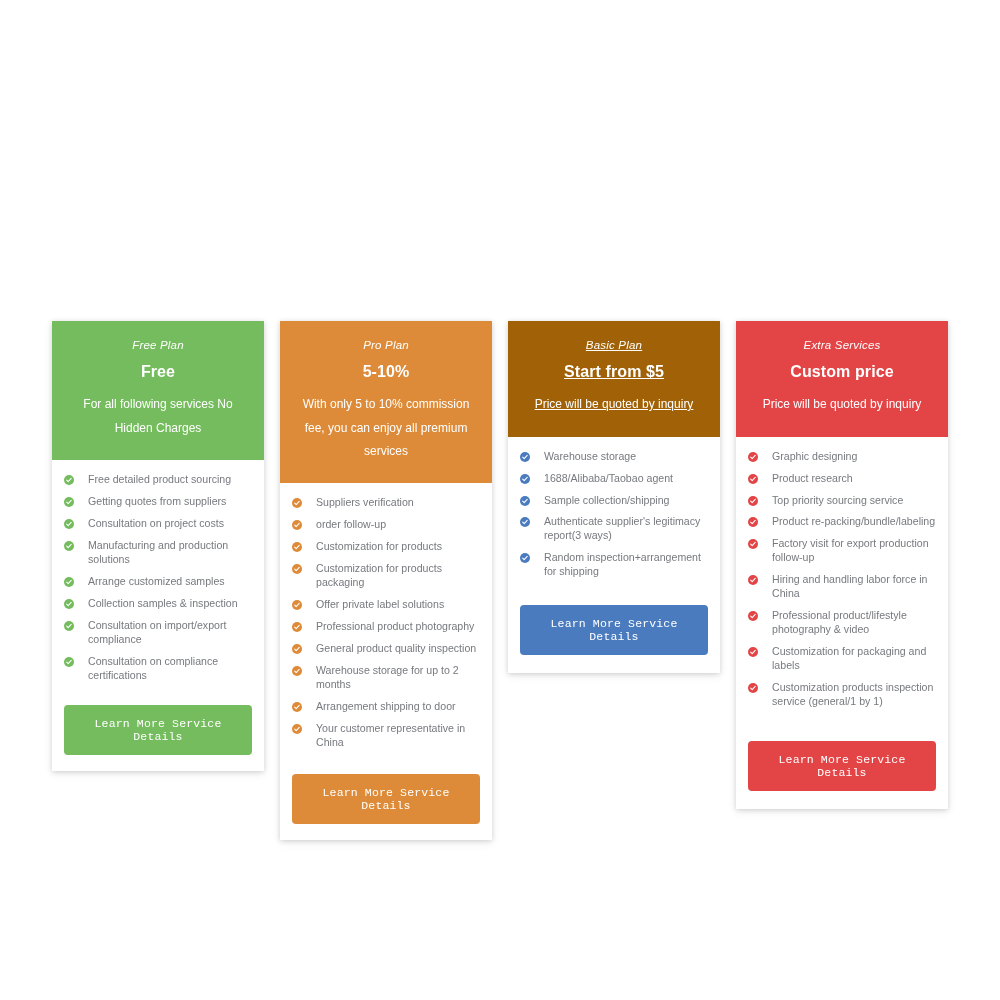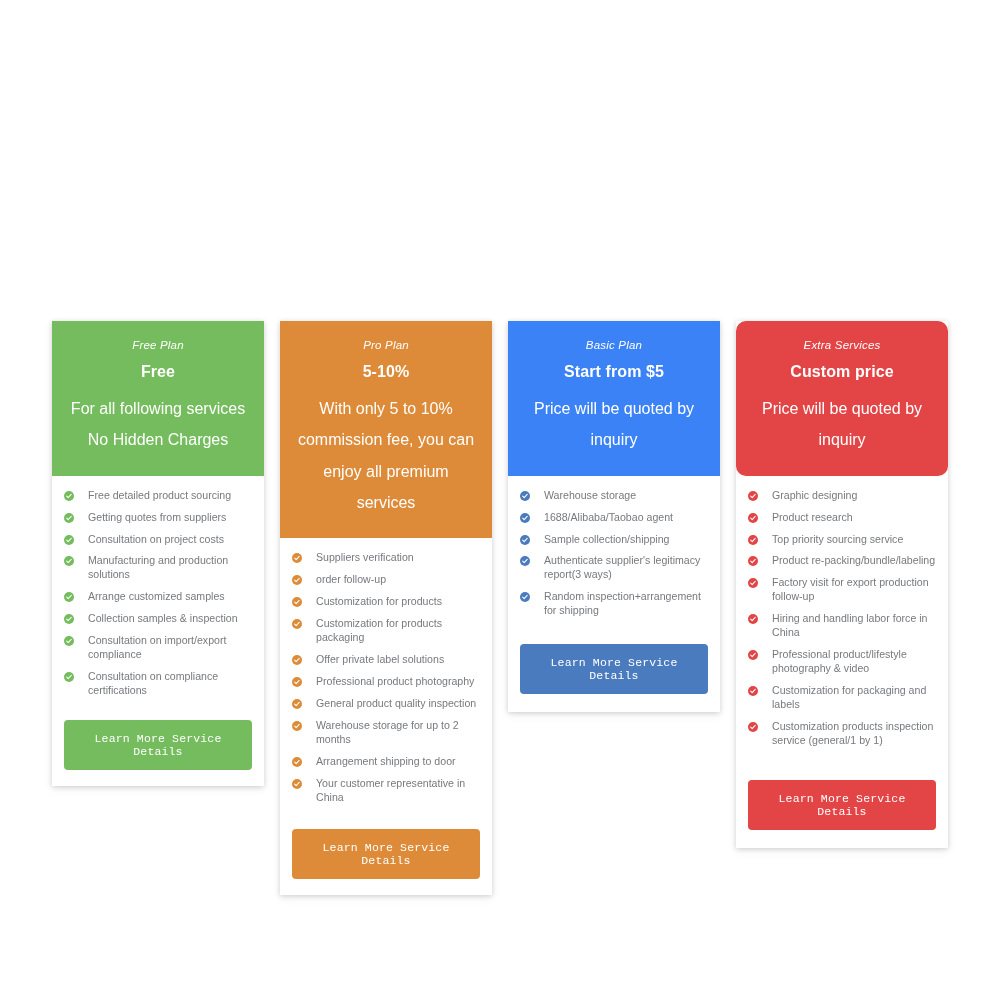--- a/index.html
+++ b/index.html
@@ -50,21 +50,21 @@
     line-height: 1.2;
   }
   .plan-price {
     font-size: 16px;
     font-weight: bold;
     margin: 0 0 12px 0;
     line-height: 1.15;
     letter-spacing: .1px;
   }
   .plan-tagline {
-    font-size: 16px;
+    font-size: 12px;
     font-weight: 400;
     line-height: 1.95;
     margin: 0;
     padding: 0 2px;
   }
 
   .features {
     list-style: none;
     margin: 0;
     padding: 13px 12px 6px 12px;
@@ -261,21 +261,21 @@
             <path d="M5.4 10.3l3 3 6-6.4" fill="none" stroke="#ffffff" stroke-width="2.2" stroke-linecap="round" stroke-linejoin="round"></path>
           </svg>
           <span class="feature-text">Your customer representative in China</span>
         </li>
       </ul>
       <div class="cta-wrap">
         <button class="cta-button" style="background: rgb(221, 139, 56);">Learn More Service Details</button>
       </div>
     </div>
     <div class="plan-card card-2">
-      <div class="plan-header" style="background: #3b82f6;">
+      <div class="plan-header" style="background: #a16207; text-decoration: underline;">
         <div class="plan-name">Basic Plan</div>
         <div class="plan-price">Start from $5</div>
         <div class="plan-tagline">Price will be quoted by inquiry</div>
       </div>
       <ul class="features">
         <li class="feature-item">
           <svg viewBox="0 0 20 20" class="check-icon">
             <circle cx="10" cy="10" r="10" fill="#4A7BBE"></circle>
             <path d="M5.4 10.3l3 3 6-6.4" fill="none" stroke="#ffffff" stroke-width="2.2" stroke-linecap="round" stroke-linejoin="round"></path>
           </svg>
@@ -308,21 +308,21 @@
             <path d="M5.4 10.3l3 3 6-6.4" fill="none" stroke="#ffffff" stroke-width="2.2" stroke-linecap="round" stroke-linejoin="round"></path>
           </svg>
           <span class="feature-text">Random inspection+arrangement for shipping</span>
         </li>
       </ul>
       <div class="cta-wrap">
         <button class="cta-button" style="background: rgb(74, 123, 190);">Learn More Service Details</button>
       </div>
     </div>
     <div class="plan-card card-3">
-      <div class="plan-header" style="background: rgb(227, 68, 70); border-radius: 10px;">
+      <div class="plan-header" style="background: rgb(227, 68, 70);">
         <div class="plan-name">Extra Services</div>
         <div class="plan-price">Custom price</div>
         <div class="plan-tagline">Price will be quoted by inquiry</div>
       </div>
       <ul class="features">
         <li class="feature-item">
           <svg viewBox="0 0 20 20" class="check-icon">
             <circle cx="10" cy="10" r="10" fill="#E34446"></circle>
             <path d="M5.4 10.3l3 3 6-6.4" fill="none" stroke="#ffffff" stroke-width="2.2" stroke-linecap="round" stroke-linejoin="round"></path>
           </svg>

